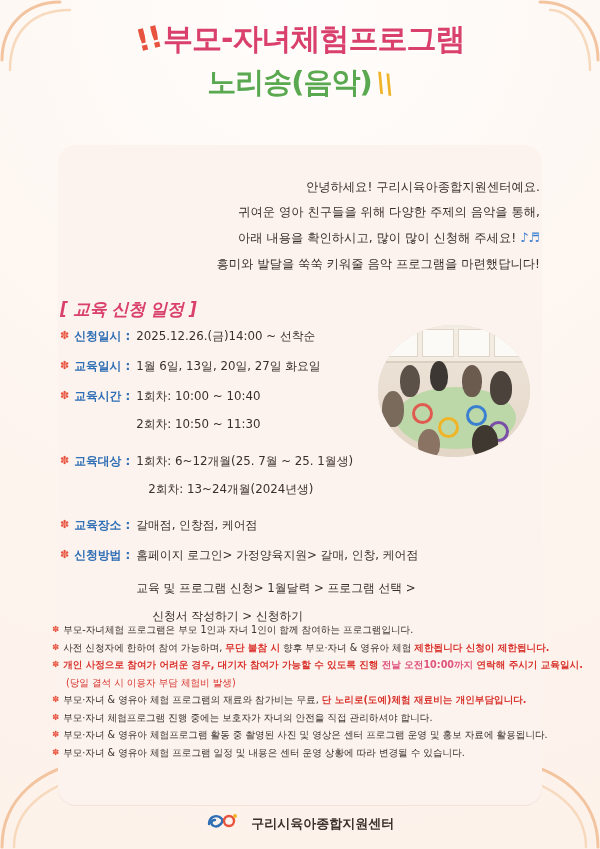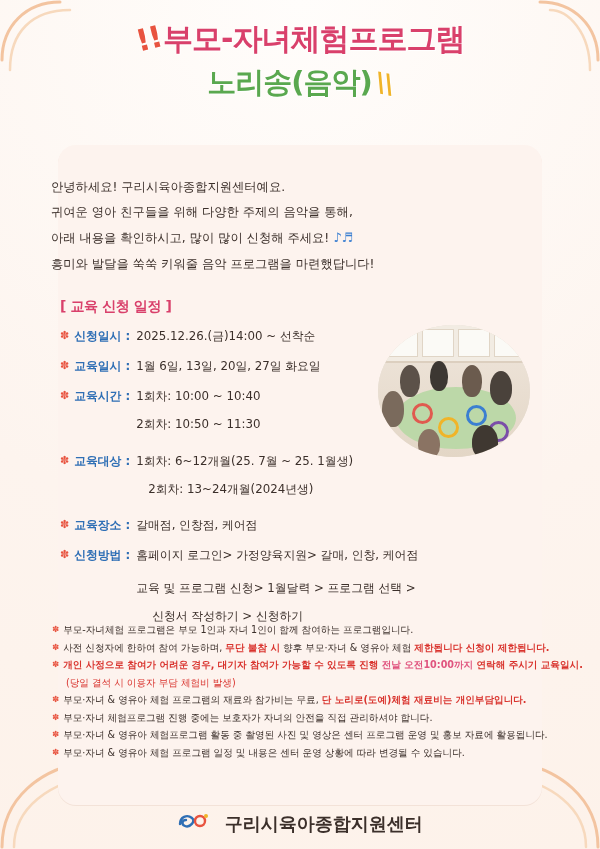--- a/index.html
+++ b/index.html
@@ -44,29 +44,30 @@
 
   .card{
     position:absolute;
     left:58px;top:145px;width:484px;height:660px;
     background:#fdf3ee;
     border-radius:18px;
     box-shadow:0 1px 0 #f3e2d8;
   }
 
   .intro{
-    position:absolute;left:51px;top:175px;width:480px;
-    text-align:left;color:#3b2f2a;font-size:12.3px;line-height:2.05;
+    position:absolute;left:60px;top:175px;width:480px;
+    text-align:right;color:#3b2f2a;font-size:12.3px;line-height:2.05;
   }
   .intro div{white-space:nowrap;}
   .note-icon{color:#3b7fd1;font-size:13px;}
 
   .sec-title{
-    position:absolute;color:#d9406b;font-weight:bold;font-size:14px;
+    position:absolute;color:#d9406b;font-weight:bold;font-size:17px;
     letter-spacing:-0.4px;
+    font-style:italic;
   }
   #schedule-title{left:60px;top:298px;}
   #notice-title{left:52px;top:598px;color:#7b4ea8;}
 
   .row{
     position:absolute;display:flex;align-items:flex-start;
     font-size:11.8px;color:#3b2f2a;line-height:1.55;
   }
   .star{color:#e8533f;font-size:11px;margin-right:5px;line-height:1.6;}
   .lbl{color:#2f6fb5;font-weight:bold;margin-right:6px;white-space:nowrap;}
@@ -92,21 +93,21 @@
   }
   .notice .nrow{display:flex;align-items:flex-start;margin-bottom:1px;}
   .notice .nstar{color:#e8533f;font-size:8.5px;margin-right:4px;line-height:1.85;}
   .notice .ntxt{white-space:nowrap;}
   .hl-red{color:#d9342e;font-weight:bold;}
   .hl-pink{color:#e0557f;font-weight:bold;margin-top:40px;}
   .indent{padding-left:14px;color:#d9342e;}
 
   .footer{
     position:absolute;left:0;right:0;top:812px;text-align:center;
-    font-size:18px;color:#3b2f2a;font-weight:bold;
+    font-size:13px;color:#3b2f2a;font-weight:bold;
   }
   .logo-mark{
     display:inline-block;vertical-align:middle;margin-right:7px;
   }
 </style>
 </head>
 <body>
 
 <div class="page">
 

